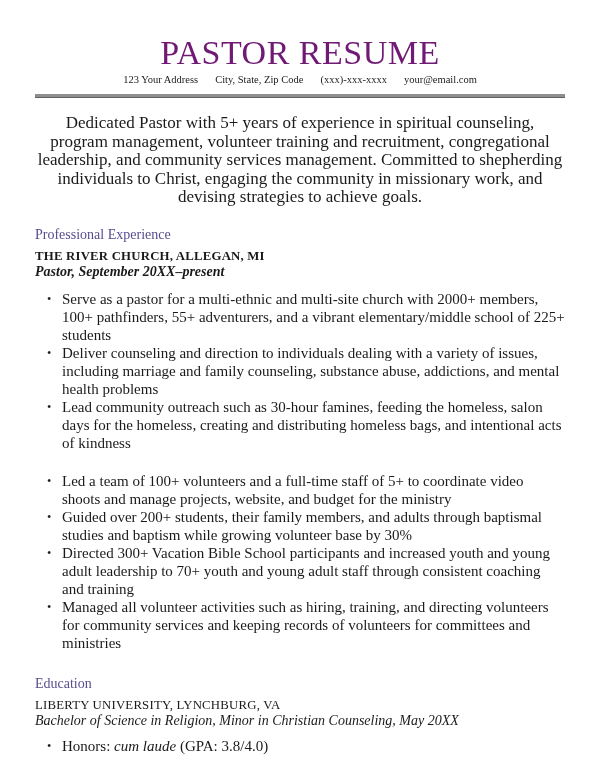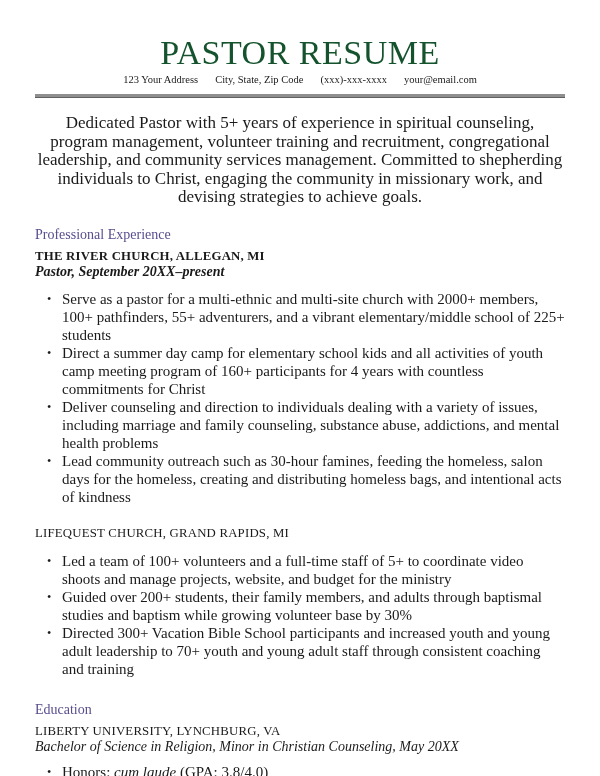--- a/index.html
+++ b/index.html
@@ -13,21 +13,21 @@
   .page { padding: 24px 35px 30px 35px; box-sizing: border-box; }
 
   
   .resume-title {
     margin: 10px 0 0 0;
     text-align: center;
     font-size: 34px;
     line-height: 1.1;
     font-weight: normal;
     letter-spacing: 0.5px;
-    color: #14532d;
+    color: #701a75;
   }
   .contact-row {
     margin-top: 3px;
     display: flex;
     justify-content: center;
     gap: 17px;
     font-size: 10.5px;
     color: #1a1a1a;
     white-space: nowrap;
   }
@@ -111,32 +111,31 @@
   <p class="summary">Dedicated Pastor with 5+ years of experience in spiritual counseling, program management, volunteer training and recruitment, congregational leadership, and community services management. Committed to shepherding individuals to Christ, engaging the community in missionary work, and devising strategies to achieve goals.</p>
 
   <div class="section">
     <h2 class="section-heading">Professional Experience</h2>
 
     <div class="job">
       <div class="employer bold">THE RIVER CHURCH, ALLEGAN, MI</div>
       <div class="job-title bold">Pastor, September 20XX–present</div>
       <ul class="bullets">
         <li>Serve as a pastor for a multi-ethnic and multi-site church with 2000+ members, 100+ pathfinders, 55+ adventurers, and a vibrant elementary/middle school of 225+ students</li>
-        <li>Direct a summer day camp for elementary school kids and all activities of youth camp meeting program of 160+ participants for 4 years with countless commitments for Christ</li>
         <li>Deliver counseling and direction to individuals dealing with a variety of issues, including marriage and family counseling, substance abuse, addictions, and mental health problems</li>
         <li>Lead community outreach such as 30-hour famines, feeding the homeless, salon days for the homeless, creating and distributing homeless bags, and intentional acts of kindness</li>
       </ul>
     </div>
 
     <div class="job">
-      <div class="employer">LIFEQUEST CHURCH, GRAND RAPIDS, MI</div>
       <ul class="bullets">
         <li>Led a team of 100+ volunteers and a full-time staff of 5+ to coordinate video shoots and manage projects, website, and budget for the ministry</li>
         <li>Guided over 200+ students, their family members, and adults through baptismal studies and baptism while growing volunteer base by 30%</li>
         <li>Directed 300+ Vacation Bible School participants and increased youth and young adult leadership to 70+ youth and young adult staff through consistent coaching and training</li>
+        <li>Managed all volunteer activities such as hiring, training, and directing volunteers for community services and keeping records of volunteers for committees and ministries</li>
       </ul>
     </div>
   </div>
 
   <div class="section section-gap">
     <h2 class="section-heading">Education</h2>
     <div class="employer">LIBERTY UNIVERSITY, LYNCHBURG, VA</div>
     <div class="job-title">Bachelor of Science in Religion, Minor in Christian Counseling, May 20XX</div>
     <ul class="bullets tight">
       <li><span>Honors: </span><span class="italic">cum laude</span><span> (GPA: 3.8/4.0)</span></li>

